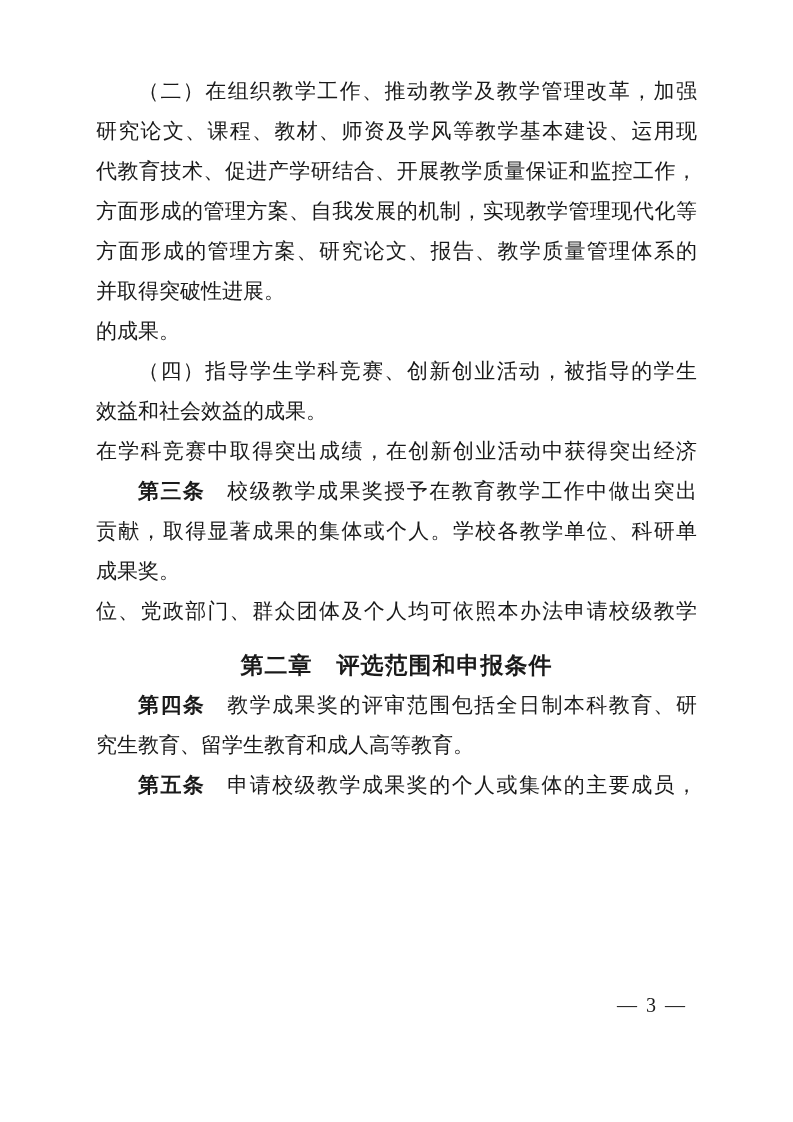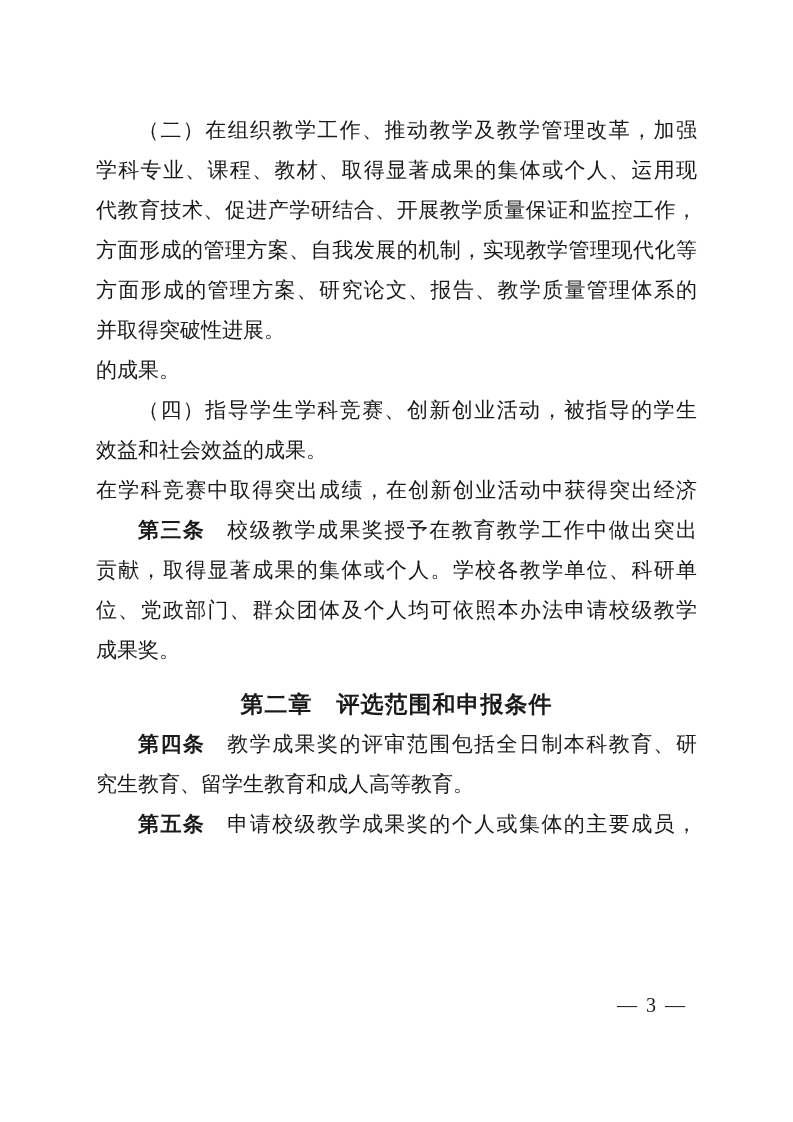--- a/index.html
+++ b/index.html
@@ -8,21 +8,21 @@
     background: #ffffff;
   }
   .page {
     position: relative;
     width: 793px;
     height: 1122px;
     background: #ffffff;
     color: #1a1a1a;
     font-family: "Liberation Serif", serif;
     box-sizing: border-box;
-    padding: 110px 96px 0 96px;
+    padding: 71px 96px 0 96px;
     overflow: hidden;
   }
   .doc-body {
     width: 100%;
   }
   .line {
     font-size: 21px;
     line-height: 40px;
     height: 40px;
     text-align: justify;
@@ -58,32 +58,32 @@
     letter-spacing: 2px;
     color: #1a1a1a;
   }
 </style>
 </head>
 <body>
 
 <div class="page">
   <div class="doc-body" id="doc-body">
       <div class="line indent fill">（二）在组织教学工作、推动教学及教学管理改革，加强</div>
-      <div class="line fill">学科专业、课程、教材、取得显著成果的集体或个人、运用现</div>
+      <div class="line fill">研究论文、课程、教材、师资及学风等教学基本建设、运用现</div>
       <div class="line fill">代教育技术、促进产学研结合、开展教学质量保证和监控工作，</div>
       <div class="line fill">方面形成的管理方案、自我发展的机制，实现教学管理现代化等</div>
       <div class="line fill">方面形成的管理方案、研究论文、报告、教学质量管理体系的</div>
       <div class="line">并取得突破性进展。</div>
       <div class="line">的成果。</div>
       <div class="line indent fill">（四）指导学生学科竞赛、创新创业活动，被指导的学生</div>
       <div class="line">效益和社会效益的成果。</div>
       <div class="line fill">在学科竞赛中取得突出成绩，在创新创业活动中获得突出经济</div>
       <div class="line indent fill"><span class="lbl">第三条</span>校级教学成果奖授予在教育教学工作中做出突出</div>
       <div class="line fill">贡献，取得显著成果的集体或个人。学校各教学单位、科研单</div>
+      <div class="line">成果奖。</div>
       <div class="line fill">位、党政部门、群众团体及个人均可依照本办法申请校级教学</div>
-      <div class="line">成果奖。</div>
       <div class="line chapter">第二章　评选范围和申报条件</div>
       <div class="line indent fill"><span class="lbl">第四条</span>教学成果奖的评审范围包括全日制本科教育、研</div>
       <div class="line">究生教育、留学生教育和成人高等教育。</div>
       <div class="line indent fill"><span class="lbl">第五条</span>申请校级教学成果奖的个人或集体的主要成员，</div>
     </div>
   <div class="pagenum">— 3 —</div>
 </div>
 
 </body></html>

